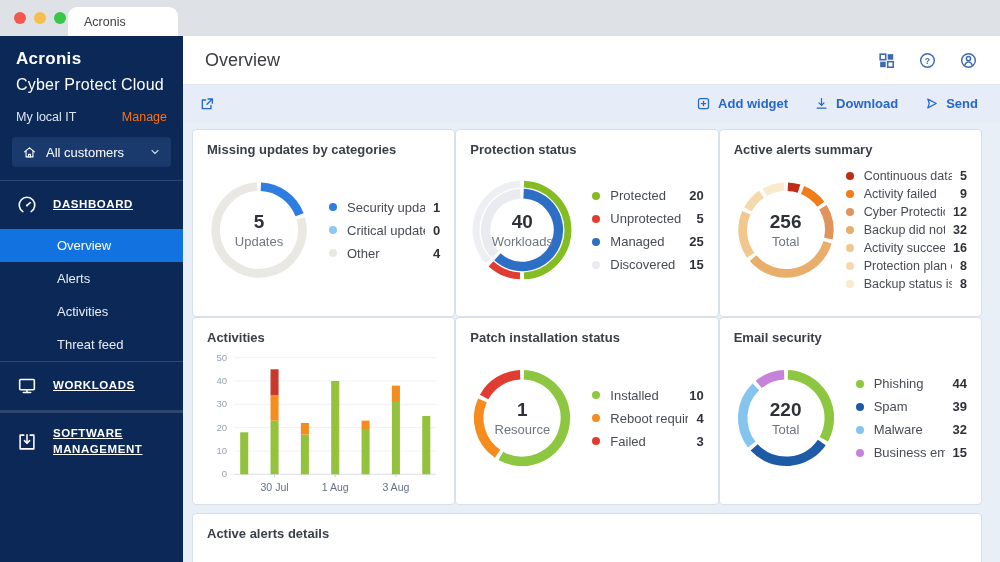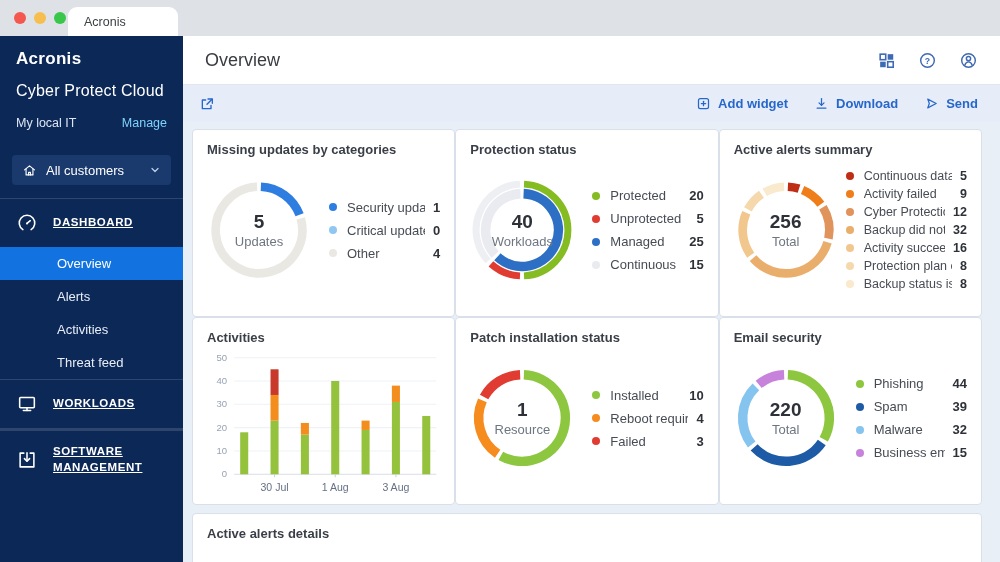--- a/index.html
+++ b/index.html
@@ -12,24 +12,24 @@
   .traffic-lights{position:absolute;left:14px;top:12px;display:flex;gap:8px;}
   .tl{width:12px;height:12px;border-radius:50%;}
   .tl.red{background:#F4574E;}.tl.yellow{background:#F6BE4F;}.tl.green{background:#39C74A;}
   .browser-tab{margin-left:68px;background:#FFFFFF;height:29px;min-width:78px;border-radius:9px 9px 0 0;
     display:flex;align-items:center;padding:0 16px;font-size:12.5px;color:#3C4043;}
   
   .app{display:flex;height:526px;}
   .sidebar{width:183px;flex:0 0 183px;background:#0C2857;color:#FFF;display:flex;flex-direction:column;overflow:hidden;}
   .logo{padding:13px 16px 4px;}
   .logo-1{font-size:17px;font-weight:700;letter-spacing:.3px;}
-  .logo-2{font-size:16px;font-weight:400;margin-top:13px;letter-spacing:.2px;}
+  .logo-2{font-size:16px;font-weight:400;margin-top:7px;letter-spacing:.2px;}
   .org-row{display:flex;justify-content:space-between;align-items:flex-start;padding:12px 16px 9px;font-size:12.5px;color:#DDE6F4;}
-  .manage{color:#7dd3fc;cursor:pointer;margin-left:20px;}
-  .customer-select{margin:16px 12px 13px;background:#1A3A6E;border-radius:4px;height:30px;display:flex;align-items:center;gap:9px;padding:0 10px;font-size:13px;color:#FFF;cursor:pointer;}
+  .manage{color:#f97316;cursor:pointer;margin-left:20px;}
+  .customer-select{margin:4px 12px 13px;background:#1A3A6E;border-radius:4px;height:30px;display:flex;align-items:center;gap:9px;padding:0 10px;font-size:13px;color:#FFF;cursor:pointer;}
   .customer-select .chev{margin-left:auto;display:flex;}
   .nav-divider{height:1px;background:rgba(255,255,255,.14);flex:0 0 1px;}
   .nav-section{display:flex;align-items:center;gap:15px;padding:13px 16px;font-size:11.5px;font-weight:700;letter-spacing:.05em;cursor:pointer;line-height:1.35;}
   .nav-section .nicon{width:22px;flex:0 0 22px;display:flex;color:#FFF;}
   .nav-section .nlabel{max-width:112px;text-decoration:underline;}
   .nav-sub{padding:9px 16px 9px 57px;font-size:13px;color:#E8EEF8;cursor:pointer;}
   .nav-sub.active{background:#1272E0;color:#FFF;}
   
   .main{flex:1;display:flex;flex-direction:column;min-width:0;background:#E9EFF7;}
   .page-header{height:48px;background:#FFF;display:flex;align-items:center;padding:0 22px;border-bottom:1px solid #E2E7EE;flex:0 0 48px;}
@@ -279,21 +279,21 @@
                   <span class="legend-label">Unprotected</span>
                   <span class="legend-value">5</span>
                 </div>
                 <div class="legend-row">
                   <span class="legend-dot" style="background: rgb(45, 111, 196);"></span>
                   <span class="legend-label">Managed</span>
                   <span class="legend-value">25</span>
                 </div>
                 <div class="legend-row">
                   <span class="legend-dot" style="background: rgb(233, 235, 240);"></span>
-                  <span class="legend-label">Continuous</span>
+                  <span class="legend-label">Discovered</span>
                   <span class="legend-value">15</span>
                 </div>
               </div>
           </div>
         </div>
 
         <div class="card tight">
           <div class="card-title">Active alerts summary</div>
           <div class="widget-body">
             <div class="donut-wrap">

